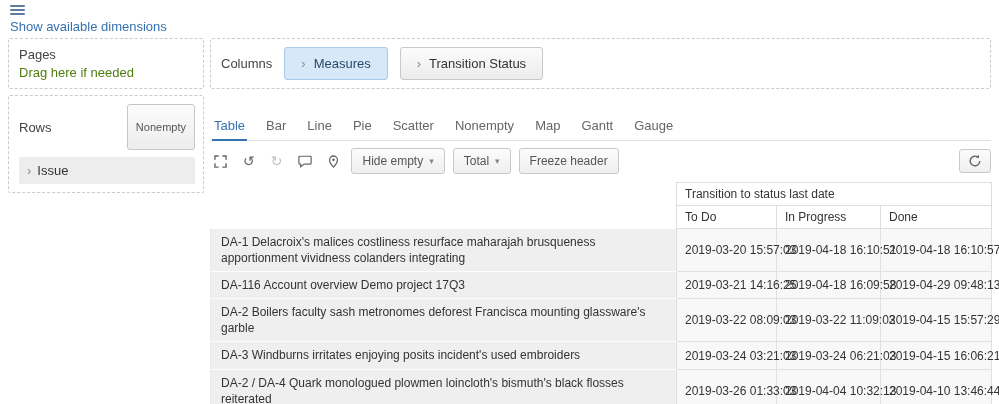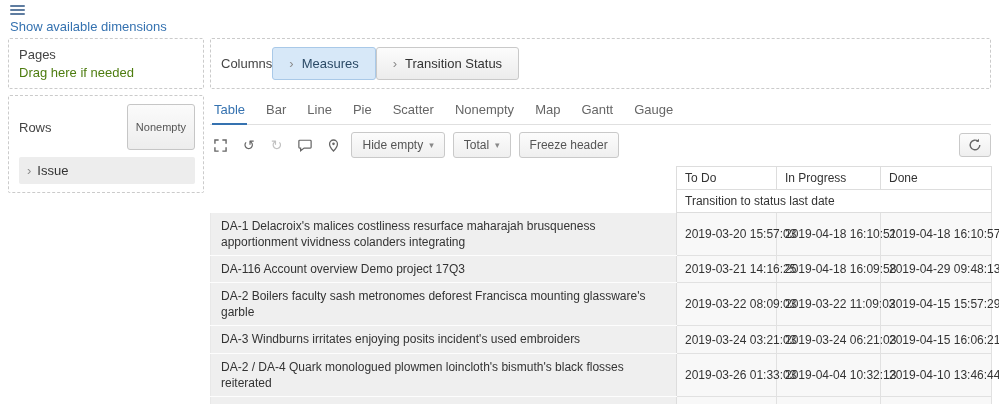--- a/index.html
+++ b/index.html
@@ -31,28 +31,28 @@
   .btn-small{
     font-family:inherit;font-size:11px;color:#555;background:linear-gradient(#fbfbfb,#ededed);
     border:1px solid #c6c6c6;border-radius:3px;padding:16px 8px;cursor:pointer;
   }
   .dim-item{
     margin-top:7px;background:#ededed;border-radius:2px;padding:6px 8px;
     display:flex;align-items:center;gap:6px;cursor:pointer;color:#333;
   }
   .chev{color:#8a8a8a;font-size:13px;line-height:1;}
   
-  .columns-panel{display:flex;align-items:center;padding:8px 10px;min-height:44px;}
+  .columns-panel{display:flex;align-items:center;gap:12px;padding:8px 10px;min-height:44px;}
   .chip{
     display:inline-flex;align-items:center;gap:8px;padding:8px 16px;border-radius:3px;cursor:pointer;
     background:linear-gradient(#fcfcfc,#ececec);border:1px solid #c9c9c9;color:#333;font-size:13px;
   }
   .chip.active{background:var(--chip_active_bg);border:1px solid var(--chip_active_border);color:#2b4a66;}
   
-  .tabs{display:flex;gap:17px;margin-top:8px;border-bottom:1px solid #e0e0e0;padding:0 2px;}
+  .tabs{display:flex;gap:17px;margin-top:24px;border-bottom:1px solid #e0e0e0;padding:0 2px;}
   .tab{padding:5px 2px 6px 2px;color:#666;cursor:pointer;font-size:13px;}
   .tab.active{color:var(--accent);border-bottom:2px solid var(--accent);margin-bottom:-1px;}
   
   .toolbar{display:flex;align-items:center;gap:8px;margin-top:7px;}
   .icon-flat{
     background:none;border:none;padding:2px 4px;cursor:pointer;color:#666;
     font-size:14px;line-height:1;display:flex;align-items:center;
   }
   .icon-flat.disabled{opacity:.4;}
   .tb-btn{
@@ -189,27 +189,27 @@
       <table>
         <colgroup>
             <col class="c-label">
             <col class="c-todo">
             <col class="c-prog">
             <col class="c-done">
           </colgroup>
         <thead>
           <tr>
             <td class="blank"></td>
+            <td class="group" colspan="3">Transition to status last date</td>
+          </tr>
+          <tr>
+            <td class="blank"></td>
             <th>To Do</th>
             <th>In Progress</th>
             <th>Done</th>
-          </tr>
-          <tr>
-            <td class="blank"></td>
-            <td class="group" colspan="3">Transition to status last date</td>
           </tr>
         </thead>
         <tbody>
           <tr>
             <td class="lbl">DA-1 Delacroix's malices costliness resurface maharajah brusqueness apportionment vividness colanders integrating</td>
             <td class="val">2019-03-20 15:57:03</td>
             <td class="val">2019-04-18 16:10:51</td>
             <td class="val">2019-04-18 16:10:57</td>
           </tr>
           <tr>

